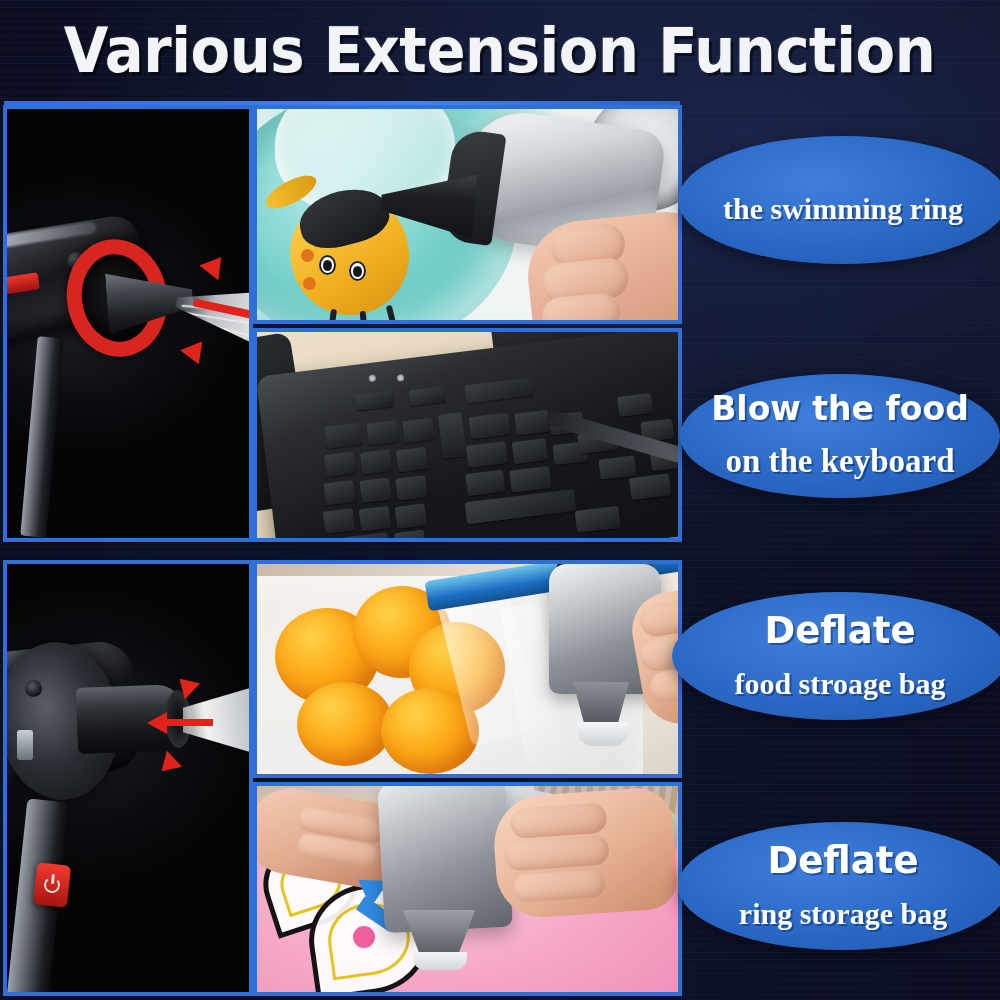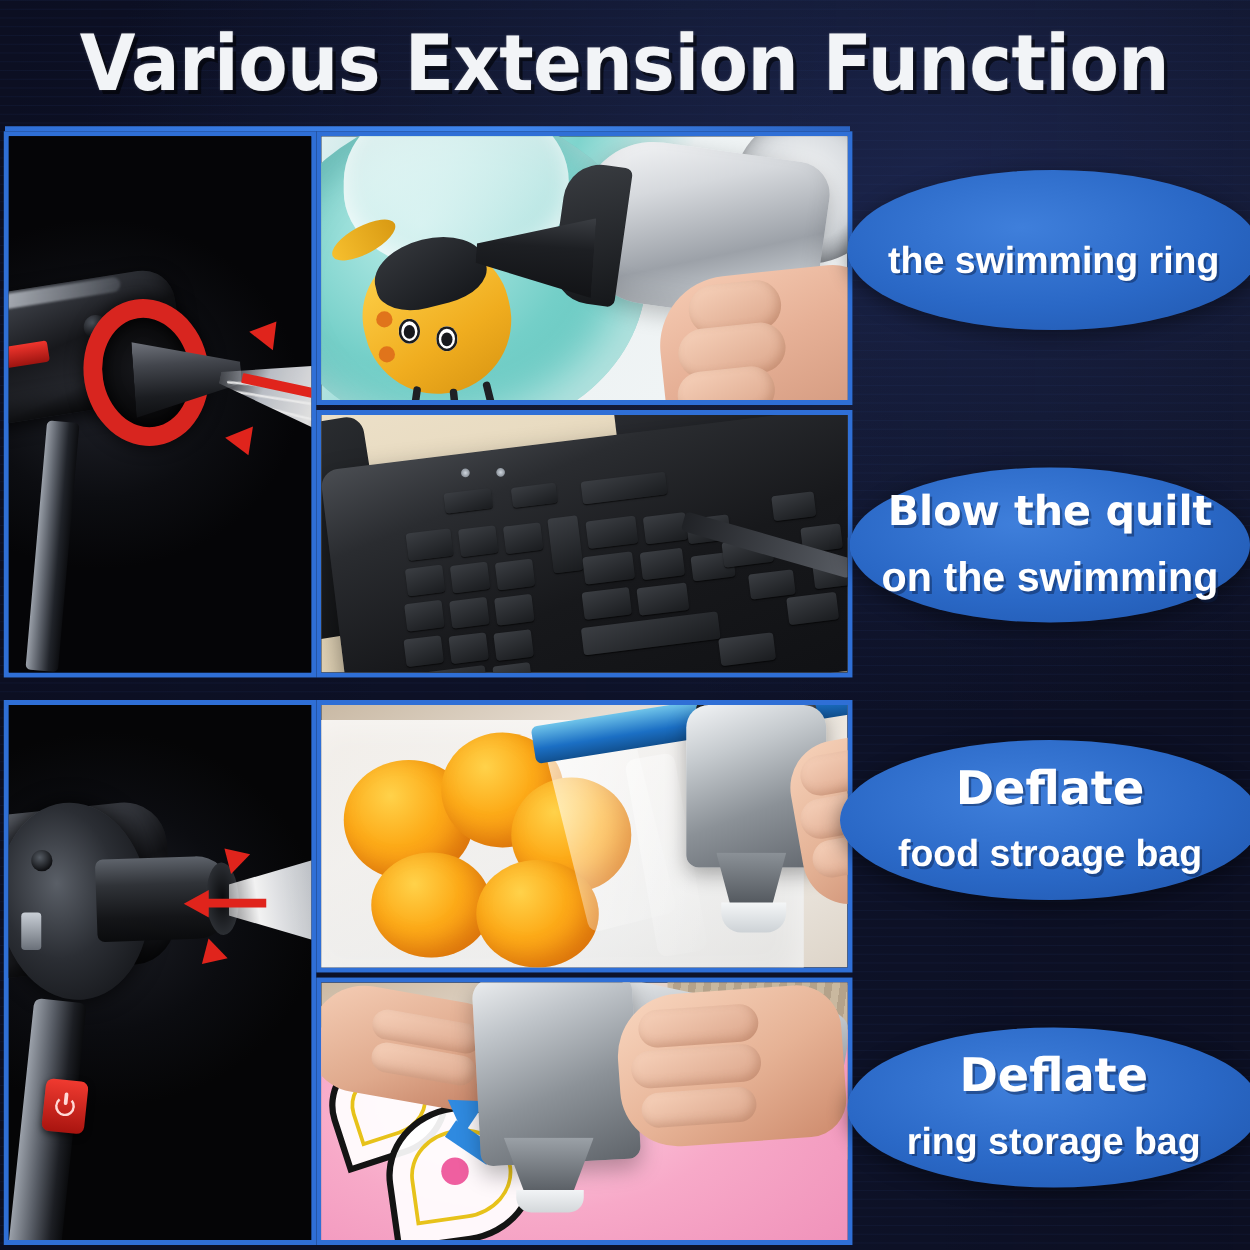--- a/index.html
+++ b/index.html
@@ -467,21 +467,21 @@
     box-shadow:0 4px 16px rgba(0,0,0,.45);
   }
   .callout .big{
     font-size:37px; font-weight:bold; line-height:1.04;
     text-shadow:2px 2px 0 rgba(10,30,70,.45);
     font-family:"DejaVu Sans","Liberation Sans",sans-serif;
   }
   .callout .small{
     font-size:30px; font-weight:bold; line-height:1.08; margin-top:18px;
     text-shadow:2px 2px 0 rgba(10,30,70,.45);
-    font-family:Liberation Sans, sans-serif;
+    font-family:Liberation Serif, serif;
   }
   #c1{ left:678px; top:136px; width:330px; height:128px; }
   #c2{ left:680px; top:374px; width:320px; height:124px; }
   #c3{ left:672px; top:592px; width:336px; height:128px; }
   #c4{ left:678px; top:822px; width:330px; height:128px; }
   #c2 .big{ font-size:33px; }
   #c2 .small{ font-size:33px; }
 </style>
 </head>
 <body>
@@ -660,22 +660,22 @@
         <div class="finger" style="left:16px;top:78px;width:92px;height:28px;"></div>
       </div>
     </div>
   </div>
 
   <div class="callout" id="c1">
     <div class="small">the swimming ring</div>
   </div>
 
   <div class="callout" id="c2">
-    <div class="big">Blow the quilt</div>
-    <div class="small">on the swimming</div>
+    <div class="big">Blow the food</div>
+    <div class="small">on the keyboard</div>
   </div>
 
   <div class="callout" id="c3">
     <div class="big">Deflate</div>
     <div class="small">food stroage bag</div>
   </div>
 
   <div class="callout" id="c4">
     <div class="big">Deflate</div>
     <div class="small">ring storage bag</div>

